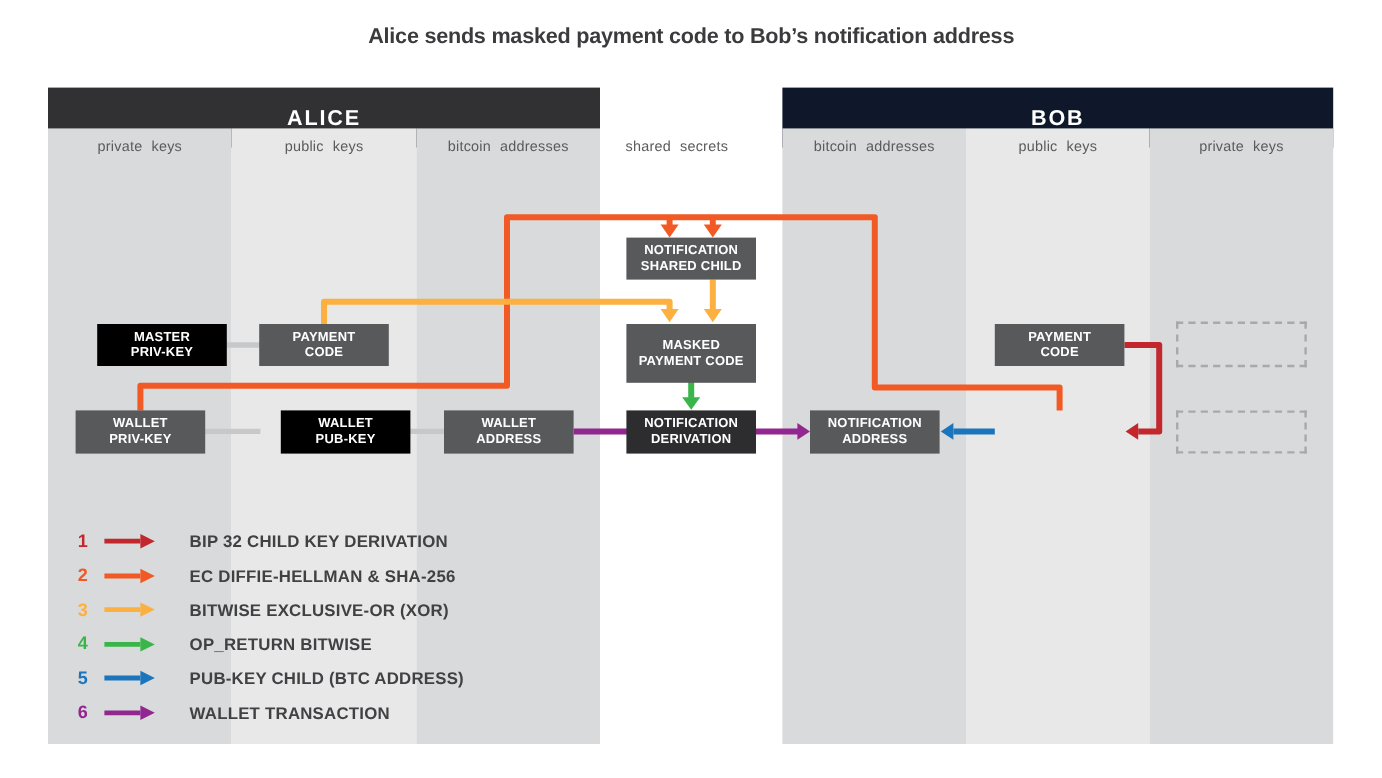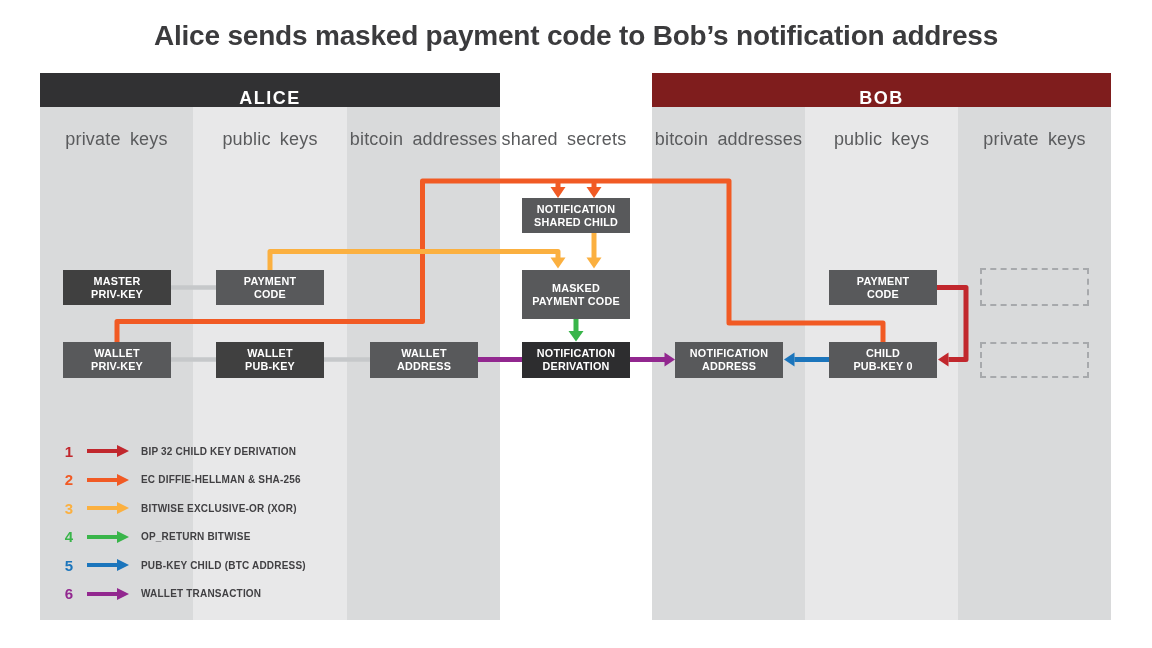--- a/index.html
+++ b/index.html
@@ -2,50 +2,50 @@
 <html><head>
 <meta charset="utf-8">
 <style>
   html,body{margin:0;padding:0;background:#ffffff;}
   .canvas{
     position:relative;width:1152px;height:648px;overflow:hidden;
     font-family:"Liberation Sans","DejaVu Sans",sans-serif;background:#ffffff;
   }
   .title{
     position:absolute;top:20px;left:0;width:1152px;text-align:center;
-    font-size:28px;font-weight:bold;color:#3b3b3d;letter-spacing:-0.2px;
+    font-size:18px;font-weight:bold;color:#3b3b3d;letter-spacing:-0.2px;
   }
   .hdr{
     position:absolute;top:73px;height:50px;display:flex;align-items:center;justify-content:center;
     color:#ffffff;font-weight:bold;font-size:18px;letter-spacing:1.5px;
   }
   .hdr.alice{left:40px;width:460px;background:#313133;}
-  .hdr.bob{left:652px;width:459px;background:#7f1d1d;}
+  .hdr.bob{left:652px;width:459px;background:#0f172a;}
   .colshade{position:absolute;top:107px;height:513px;}
   .col-dark{background:#d9dadb;}
   .col-light{background:#e8e8e9;}
   .collabel{
     position:absolute;top:112px;height:20px;display:flex;align-items:center;justify-content:center;
-    color:#5a5b5d;font-size:18px;word-spacing:4px;letter-spacing:0.2px;margin-top:17px;
+    color:#5a5b5d;font-size:12px;word-spacing:4px;letter-spacing:0.2px;
   }
   .box{
     position:absolute;width:108px;display:flex;flex-direction:column;align-items:center;justify-content:center;
     color:#ffffff;font-weight:bold;font-size:10.8px;line-height:13px;text-align:center;letter-spacing:0.2px;
   }
   .box.dark{background:#58595b;}
-  .box.light{background:#404040;}
+  .box.light{background:#000000;margin-left:18px;}
   .box.black{background:#2d2d2f;}
   .dashedbox{position:absolute;border:2px dashed #a7a9ac;background:transparent;}
   svg.overlay{position:absolute;left:0;top:0;pointer-events:none;}
   svg.overlay path{fill:none;stroke-width:5;stroke-linejoin:round;}
   svg.overlay path.thin{stroke-width:4.5;}
   .lg-row{position:absolute;left:60px;height:16px;display:flex;align-items:center;}
   .lg-num{width:18px;text-align:center;font-weight:bold;font-size:15px;}
   .lg-arrow{margin-left:7px;display:block;}
-  .lg-label{margin-left:10px;font-weight:bold;font-size:10px;color:#414043;letter-spacing:0.2px;white-space:nowrap;}
+  .lg-label{margin-left:27px;font-weight:bold;font-size:14px;color:#414043;letter-spacing:0.2px;white-space:nowrap;}
 </style>
 </head>
 <body>
 
 <div class="canvas">
 
   <div class="title">Alice sends masked payment code to Bob’s notification address</div>
 
   <div class="hdr alice">ALICE</div>
   <div class="hdr bob">BOB</div>
@@ -131,24 +131,20 @@
   </div>
 
   <div class="box dark" style="left:675px;top:342px;height:36px;">
     <span>NOTIFICATION</span>
     <span>ADDRESS</span>
   </div>
   <div class="box dark" style="left:829px;top:270px;height:35px;">
     <span>PAYMENT</span>
     <span>CODE</span>
   </div>
-  <div class="box dark" style="left:829px;top:342px;height:36px;">
-    <span>CHILD</span>
-    <span>PUB-KEY 0</span>
-  </div>
   <div class="dashedbox" style="left:980px;top:268px;width:105px;height:34px;"></div>
   <div class="dashedbox" style="left:980px;top:342px;width:105px;height:32px;"></div>
 
   <div class="lg-row" style="top:443px;">
     <span class="lg-num" style="color: rgb(193, 39, 45);">1</span>
     <svg class="lg-arrow" width="46" height="14">
         <line x1="2" y1="7" x2="32" y2="7" stroke-width="4" stroke="#c1272d"></line>
         <polygon points="32,1 32,13 44,7" fill="#c1272d"></polygon>
       </svg>
     <span class="lg-label">BIP 32 CHILD KEY DERIVATION</span>

